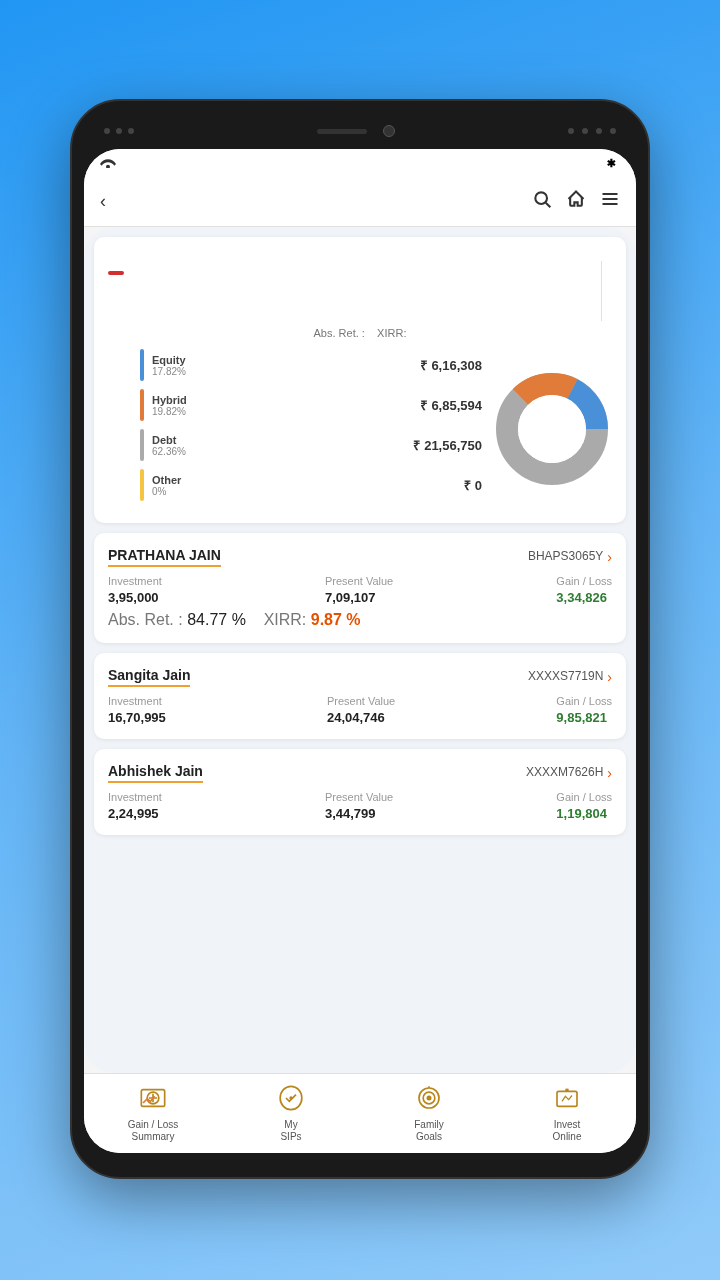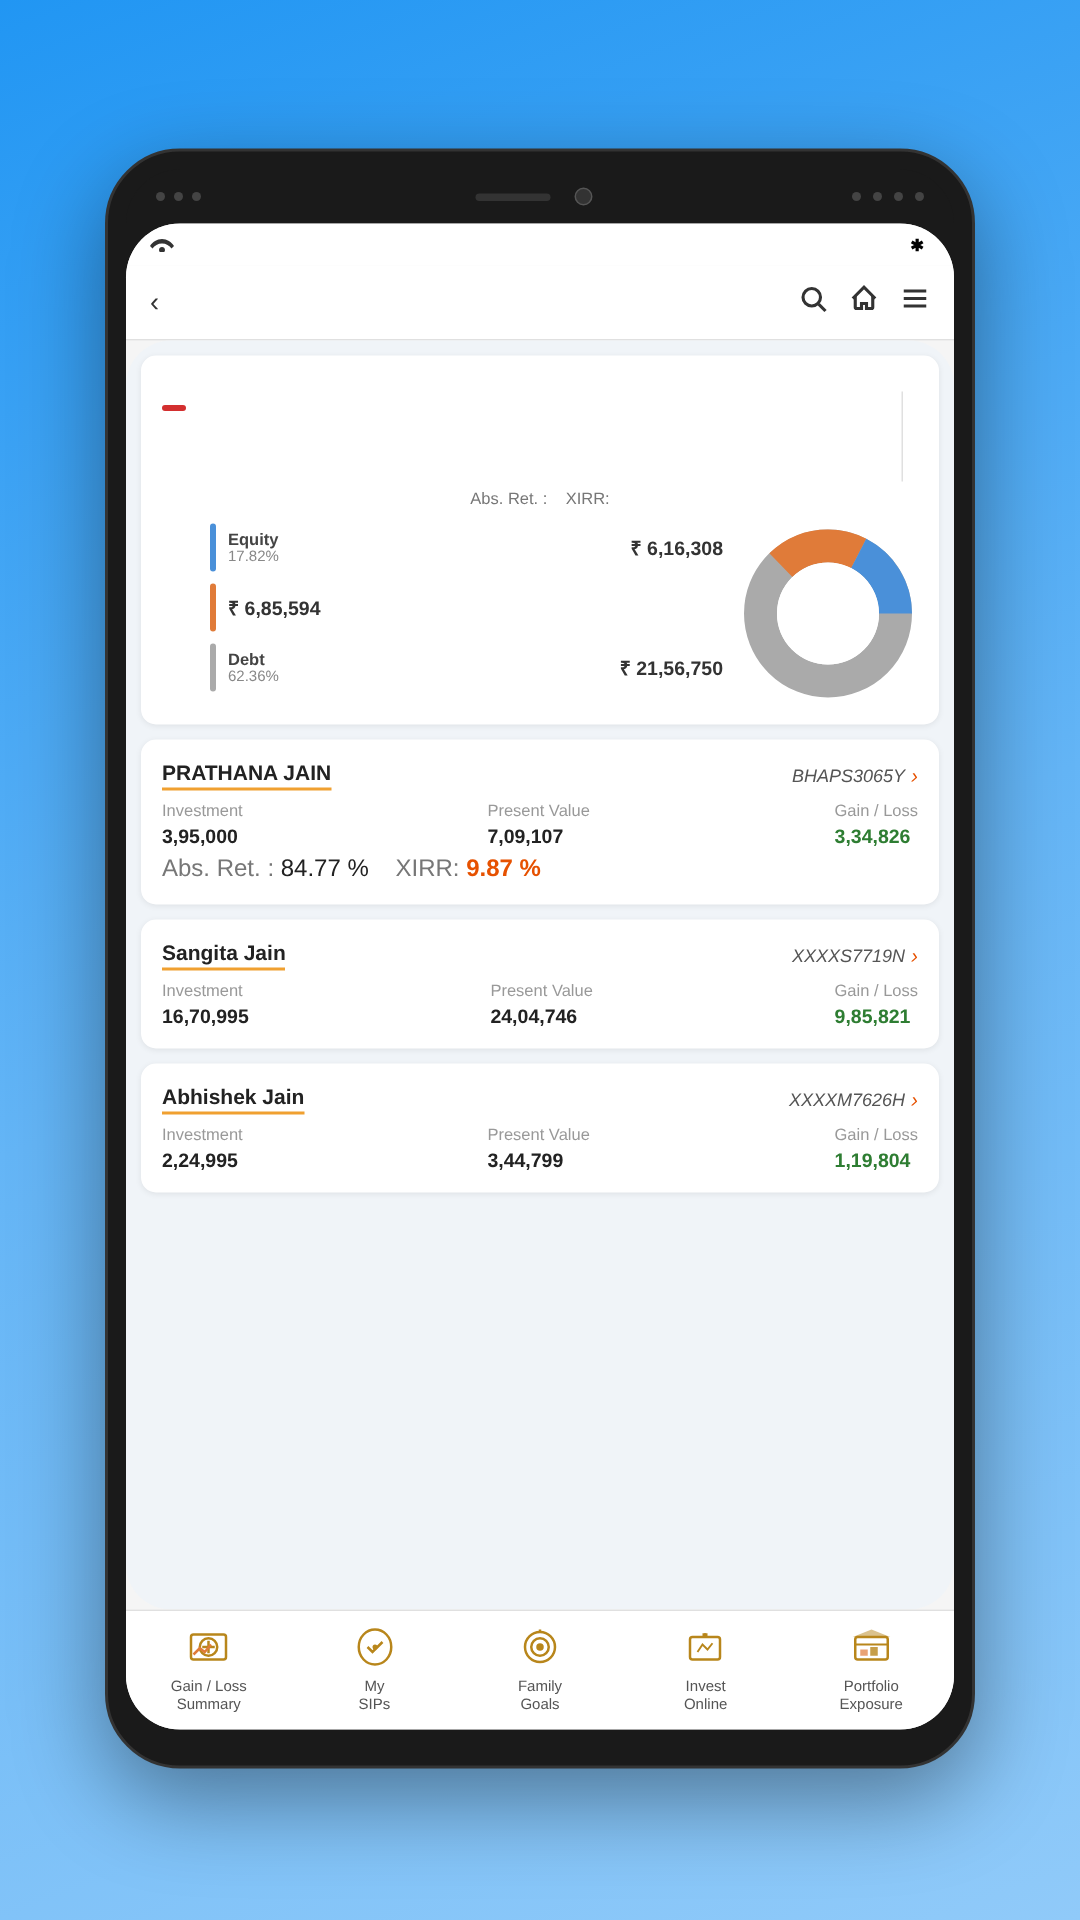--- a/index.html
+++ b/index.html
@@ -204,23 +204,22 @@
       font-size: 14px;
       font-weight: 700;
       color: #222;
       border-bottom: 2px solid #f0a030;
       padding-bottom: 2px;
     }
     .member-id {
       font-size: 12px;
       color: #555;
       display: flex;
-      align-items: center;
+      align-items: flex-start;
       gap: 4px;
-      font-style: italic;
     }
     .member-id-chevron { color: #e65100; font-size: 14px; }
 
     .member-columns {
       display: flex;
       justify-content: space-between;
       margin-top: 8px;
     }
     .col-header { font-size: 11px; color: #999; margin-bottom: 3px; }
     .col-value { font-size: 13px; font-weight: 600; color: #222; }
@@ -365,29 +364,41 @@
           <div class="legend-item">
     <div class="legend-dot" style="background:#4a90d9;"></div>
     <div class="legend-info">
       <div class="legend-name">Equity</div>
       <div class="legend-pct">17.82%</div>
     </div>
     <div class="legend-value">₹ 6,16,308</div>
   </div>
               <div class="legend-item">
     <div class="legend-dot" style="background:#e07b39;"></div>
+    <div class="legend-info">
+      <div class="legend-name">Hybrid</div>
+      <div class="legend-pct">19.82%</div>
+    </div>
     <div class="legend-value">₹ 6,85,594</div>
   </div>
               <div class="legend-item">
     <div class="legend-dot" style="background:#aaaaaa;"></div>
     <div class="legend-info">
       <div class="legend-name">Debt</div>
       <div class="legend-pct">62.36%</div>
     </div>
     <div class="legend-value">₹ 21,56,750</div>
+  </div>
+              <div class="legend-item">
+    <div class="legend-dot" style="background:#f5c542;"></div>
+    <div class="legend-info">
+      <div class="legend-name">Other</div>
+      <div class="legend-pct">0%</div>
+    </div>
+    <div class="legend-value">₹ 0</div>
   </div>
             </div>
           <div class="donut-chart">
             <svg viewBox="0 0 120 120" width="120" height="120">
 
               <circle cx="60" cy="60" r="45" fill="none" stroke="#aaaaaa" stroke-width="22" stroke-dasharray="283 0" stroke-dashoffset="0"></circle>
 
               <circle cx="60" cy="60" r="45" fill="none" stroke="#e07b39" stroke-width="22" stroke-dasharray="56 227" stroke-dashoffset="-177"></circle>
 
               <circle cx="60" cy="60" r="45" fill="none" stroke="#4a90d9" stroke-width="22" stroke-dasharray="50 233" stroke-dashoffset="-233"></circle>
@@ -520,30 +531,16 @@
     <rect x="6" y="10" width="24" height="18" rx="2" fill="none" stroke="#b8861b" stroke-width="2"></rect>
     <path d="M12 22l4-6 4 4 4-5" stroke="#b8861b" stroke-width="1.5" fill="none"></path>
     <path d="M16 7h4v3h-4z" fill="#b8861b"></path>
     <path d="M18 7v3" stroke="#b8861b" stroke-width="1.5"></path>
   </svg>
     </div>
     <div class="bottom-nav-label">
       Invest<br>Online
     </div>
   </div>
-          <div class="bottom-nav-item">
-    <div class="bottom-nav-icon">
-      <svg width="30" height="30" viewBox="0 0 36 36">
-    <rect x="5" y="10" width="26" height="18" rx="2" fill="none" stroke="#b8861b" stroke-width="2"></rect>
-    <path d="M5 16h26" stroke="#b8861b" stroke-width="1.5"></path>
-    <rect x="9" y="20" width="6" height="5" fill="#e07b39" opacity="0.7"></rect>
-    <rect x="17" y="18" width="6" height="7" fill="#b8861b" opacity="0.8"></rect>
-    <path d="M3 10l15-6 15 6" fill="#b8861b" opacity="0.5"></path>
-  </svg>
-    </div>
-    <div class="bottom-nav-label">
-      Portfolio<br>Exposure
-    </div>
-  </div>
         </div>
     </div>
   </div>
 </div>
 
 </body></html>

